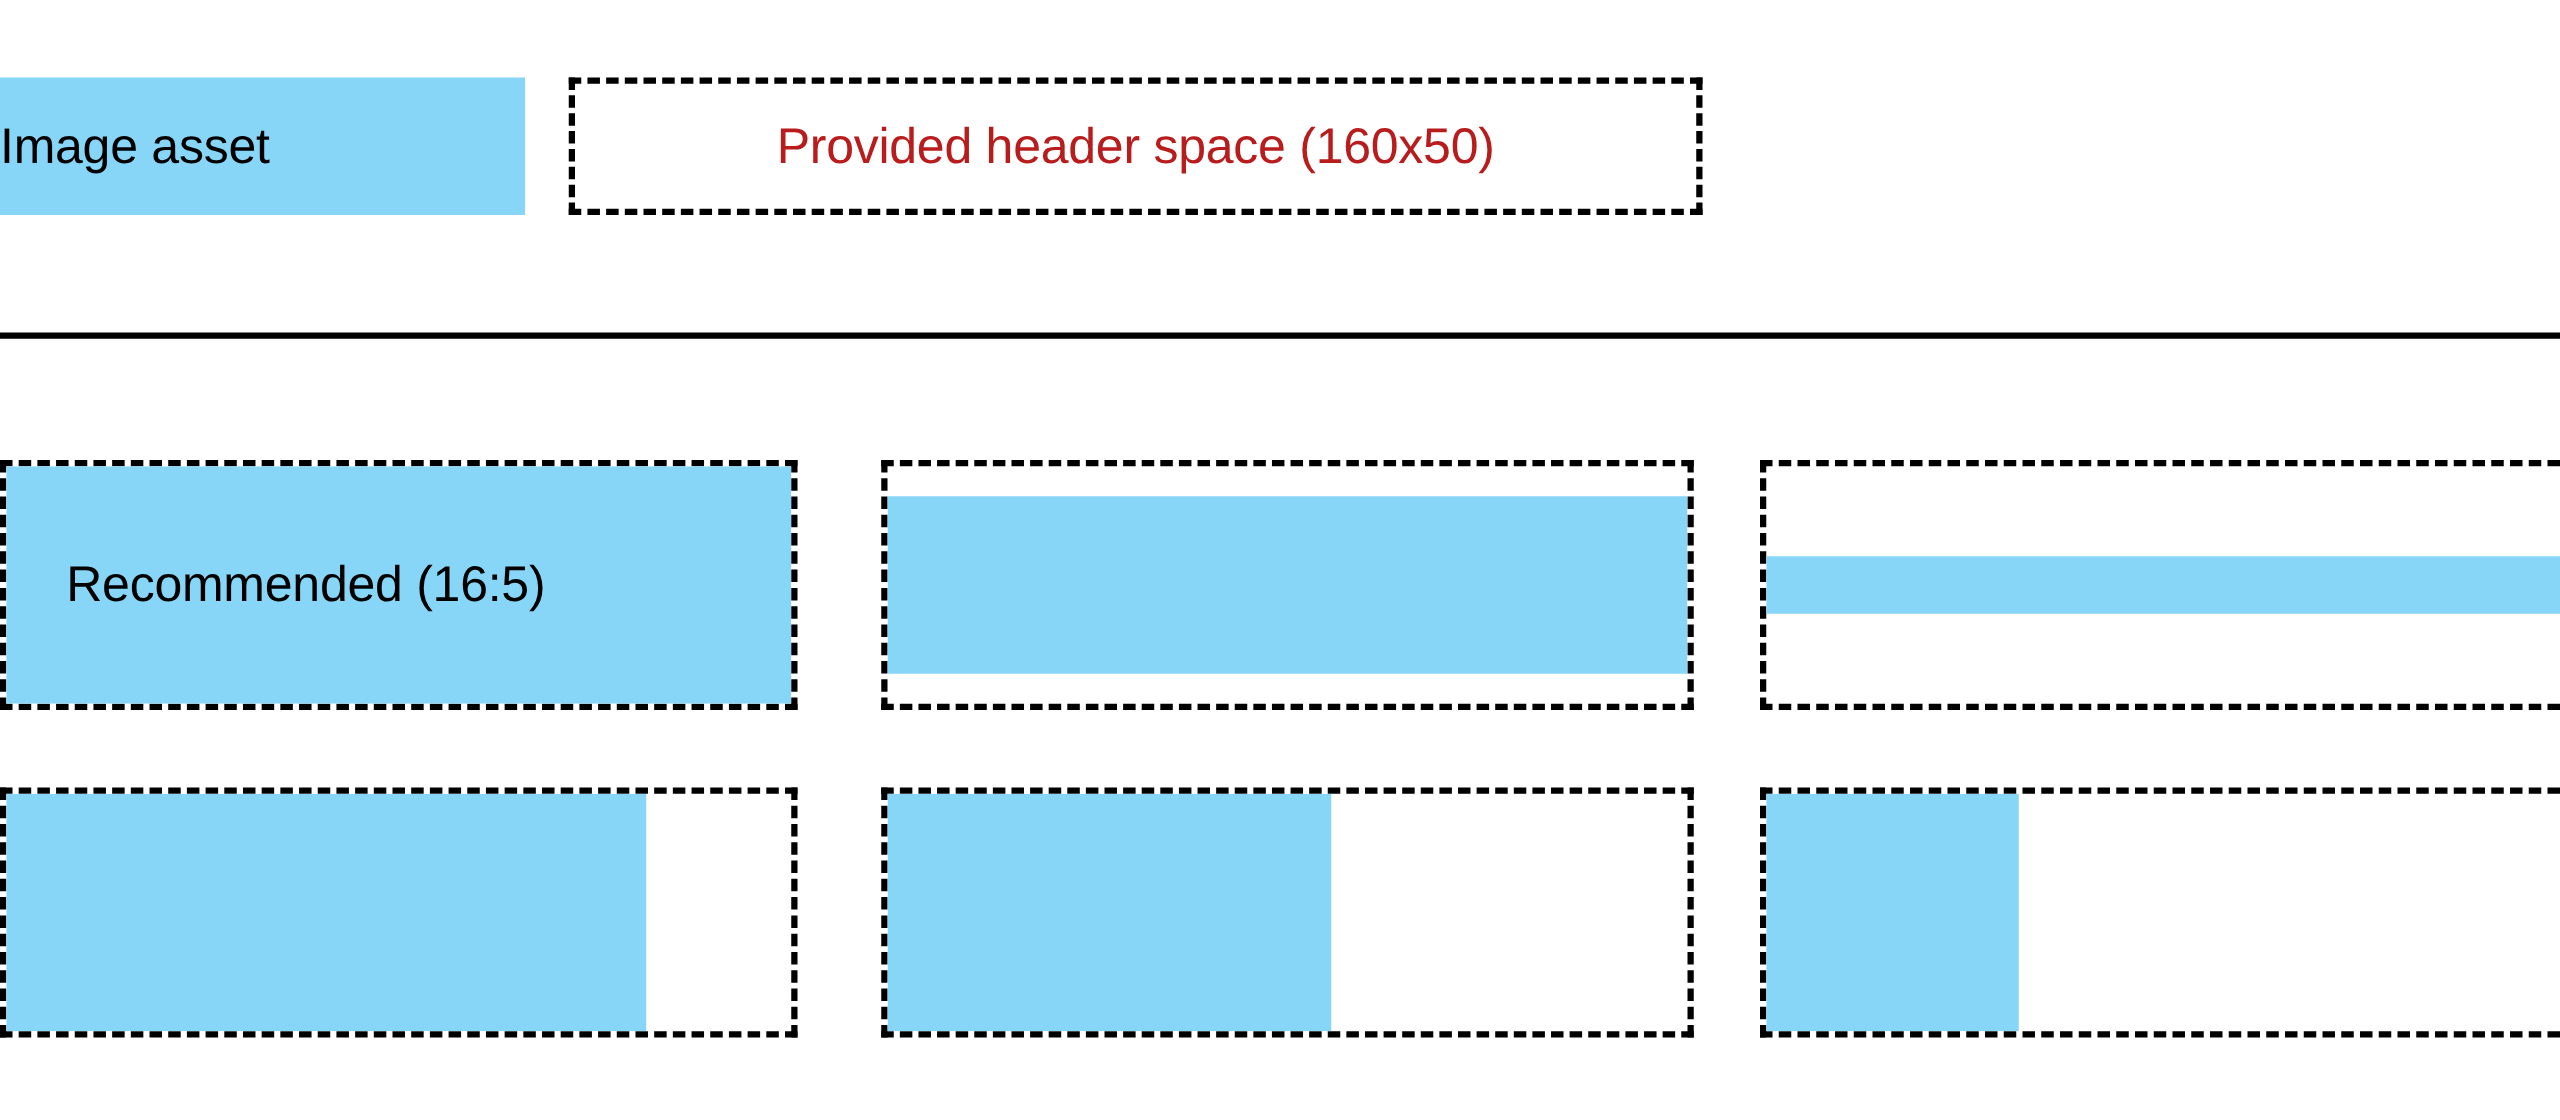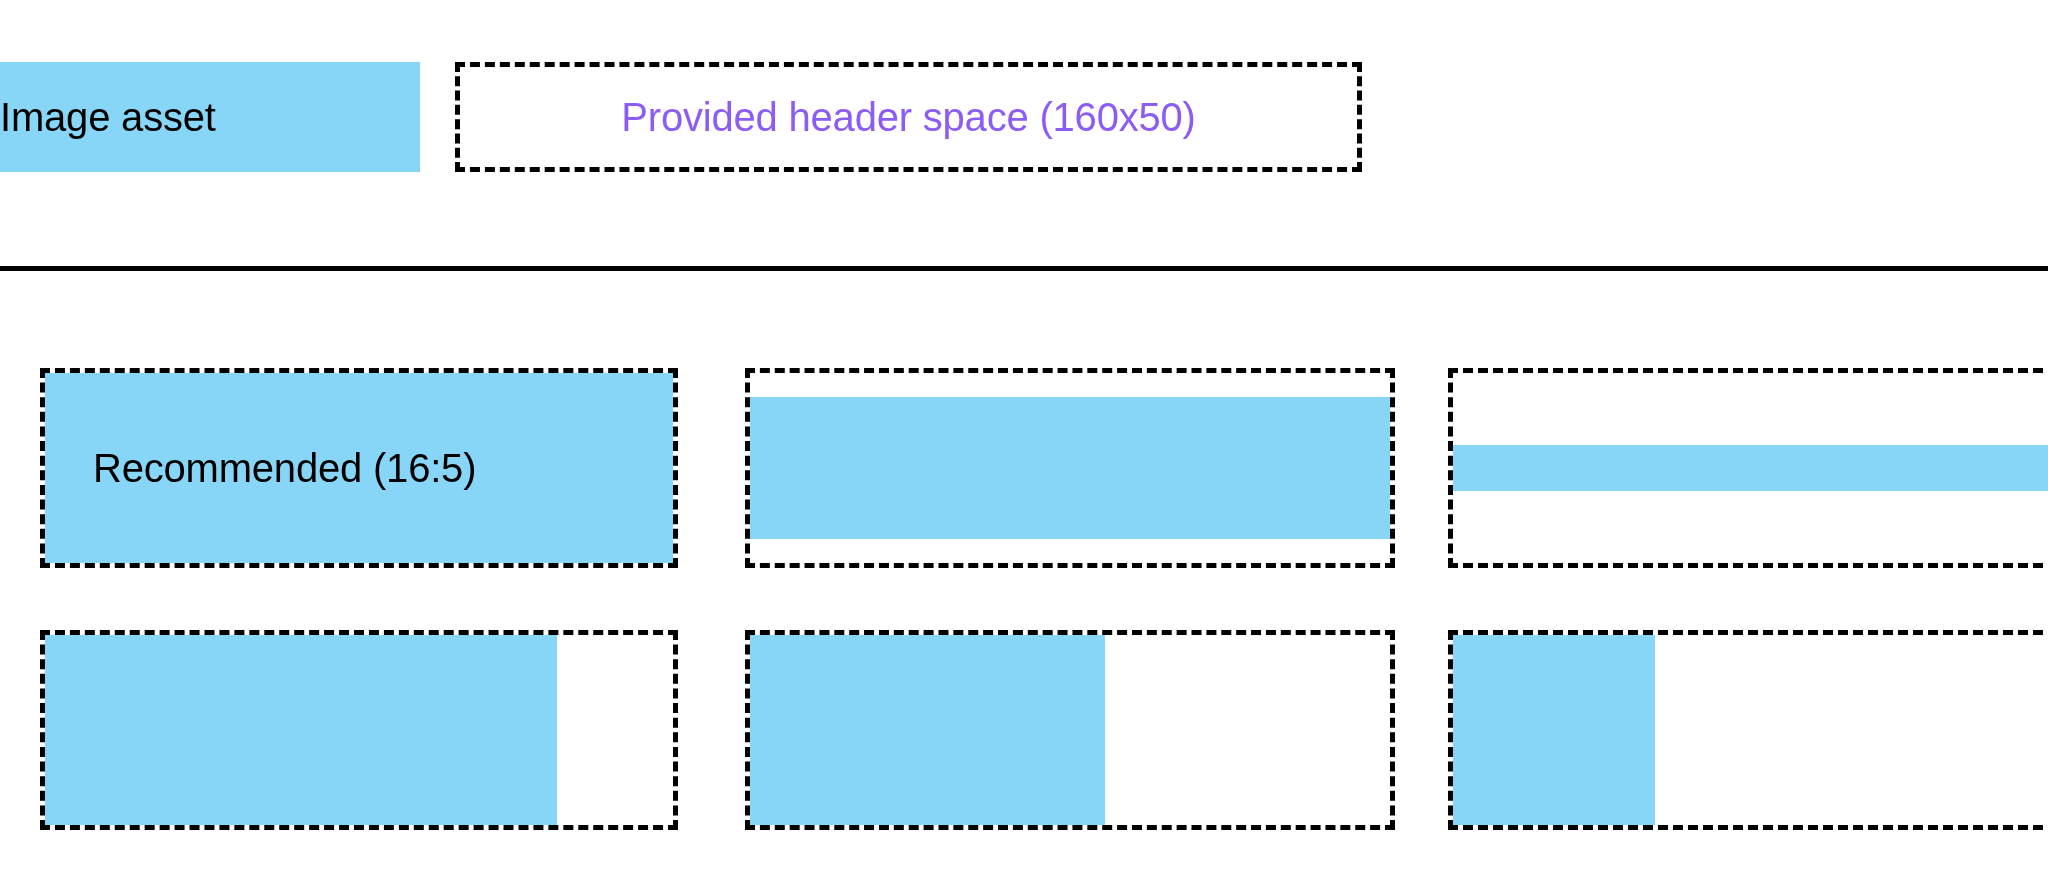--- a/index.html
+++ b/index.html
@@ -60,21 +60,21 @@
     box-sizing: border-box;
     display: flex;
     align-items: center;
     justify-content: center;
     background: #ffffff;
   }
 
   .header-space-label {
     font-size: 40px;
     line-height: 1;
-    color: #8b5cf6;
+    color: #b91c1c;
     letter-spacing: -0.2px;
     white-space: nowrap;
   }
 
   .divider {
     position: absolute;
     left: 0;
     top: 266px;
     width: 2048px;
     height: 5px;
@@ -99,21 +99,20 @@
   .grid-row.row-2 { top: 262px; height: 200px; }
 
   .ratio-cell {
     position: absolute;
     top: 0;
     height: 200px;
     border: 5px dashed #000000;
     box-sizing: border-box;
     background: #ffffff;
     overflow: hidden;
-    margin-left: 40px;
   }
 
   .ratio-cell.col-1 { left: 0px;    width: 638px; }
   .ratio-cell.col-2 { left: 705px;  width: 650px; }
   .ratio-cell.col-3 { left: 1408px; width: 700px; }
 
   .fill {
     position: absolute;
     background: var(--accent, #87D6F7);
   }

